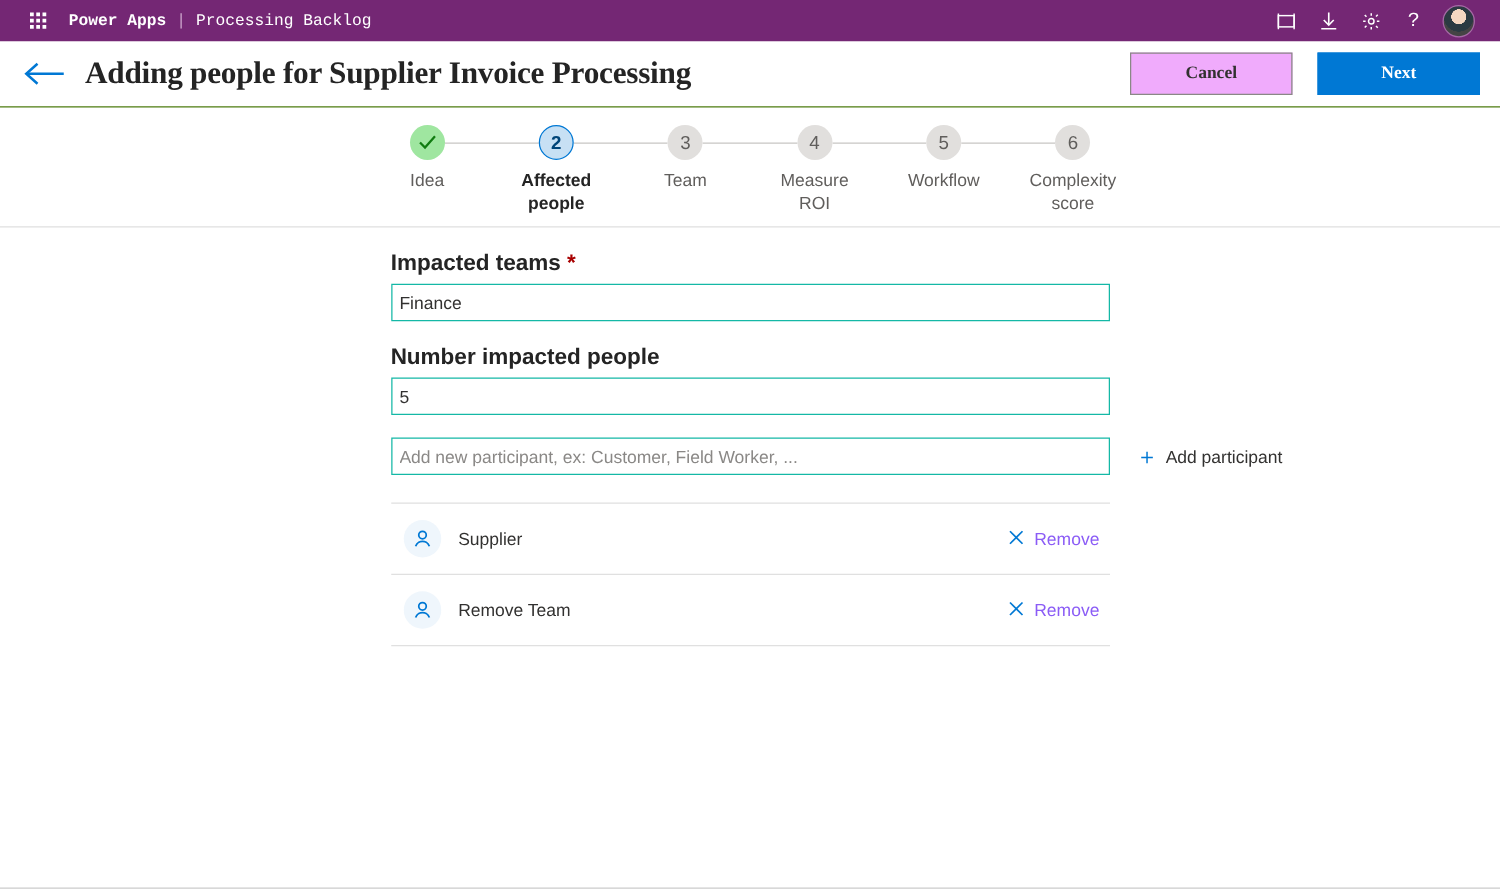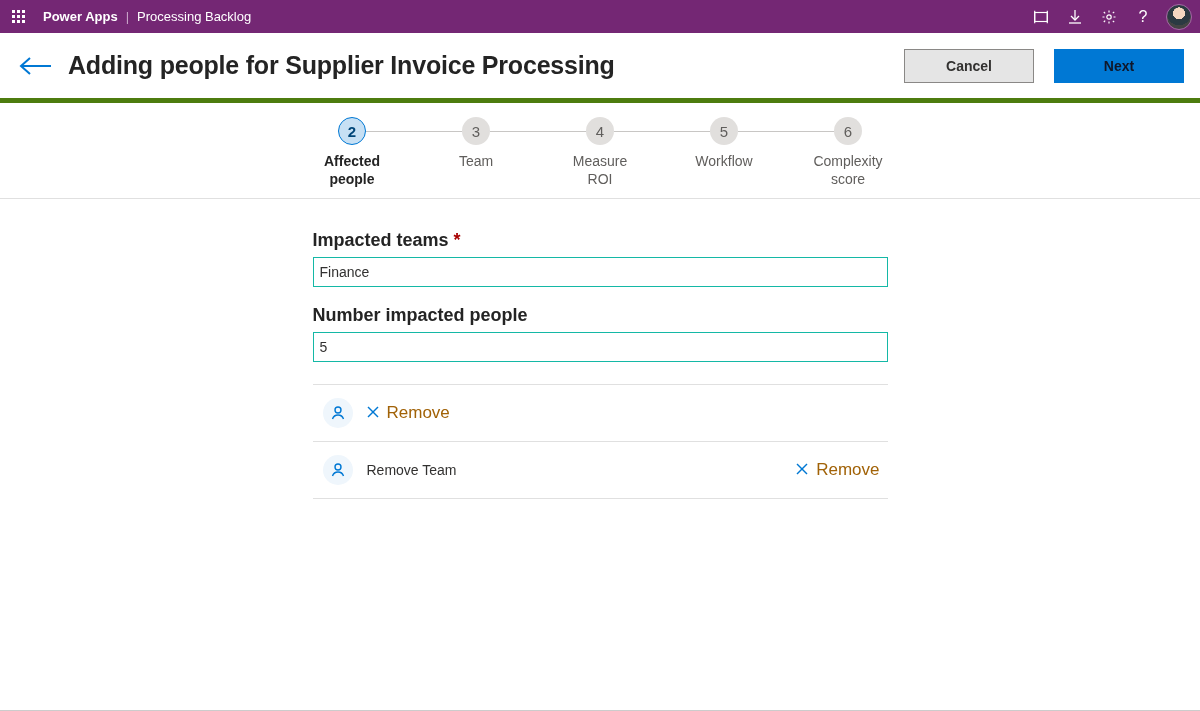--- a/index.html
+++ b/index.html
@@ -1,66 +1,66 @@
 <!DOCTYPE html>
 <html><head>
 <meta charset="utf-8">
 <style>
   * { box-sizing: border-box; margin: 0; padding: 0; }
   html, body { width: 1200px; height: 711px; font-family: "Segoe UI", Arial, sans-serif; background:#fff; color:#323130; }
   body { display:flex; flex-direction:column; border-bottom:1px solid #ccc;}
   
   
-  .suitebar { background:#742774; height:33px; color:#fff; display:flex; align-items:center; padding:0 8px; font-size:13px; }
+  .suitebar { background:#742774; height:33px; color:#fff; display:flex; align-items:center; padding:0 20px; font-size:13px;font-family:Liberation Mono, monospace; }
   .suitebar .waffle { display:grid; grid-template-columns:repeat(3,3px); grid-template-rows:repeat(3,3px); gap:2px; margin-right:18px; margin-left:4px; cursor:pointer;}
   .suitebar .waffle span { background:#fff; width:3px; height:3px; }
   .suitebar .sep { margin:0 8px; color:#caa4ca;}
   .suitebar .spacer { flex:1; }
   .suitebar .tool { width:34px; height:33px; display:flex; align-items:center; justify-content:center; cursor:pointer;}
   .suitebar .tool svg { stroke:#fff; }
   .suitebar .avatar { width:26px; height:26px; border-radius:50%; background: radial-gradient(circle at 50% 35%, #f4d7c1 0 30%, #2b3a42 31% 60%, #444 61% 100%); margin-left:6px; cursor:pointer; border:1px solid #a56aa5;}
   
   
-  .cmdbar { height:70px; border-bottom:5px solid #4d7c0f; display:flex; align-items:center; padding:0 16px 0 16px; }
+  .cmdbar { height:53px; border-bottom:1px solid #4d7c0f; display:flex; align-items:center; padding:0 16px 0 16px;font-family:Liberation Serif, serif; }
   .cmdbar .back { width:40px; height:40px; display:flex; align-items:center; justify-content:center; cursor:pointer; margin-right:12px;}
   .cmdbar .title { font-size:25px; font-weight:600; color:#242424; flex:1; letter-spacing:-0.2px;}
-  .cmdbar .btn { height:34px; padding:0 30px; font-size:14px; border:1px solid #8a8886; background:#e5e5e5; display:flex; align-items:center; justify-content:center; cursor:pointer; font-weight:600; color:#323130; min-width:130px;}
-  .cmdbar .btn.primary { background:#0078d4; color:#0f172a; border-color:#0078d4;}
+  .cmdbar .btn { height:34px; padding:0 30px; font-size:14px; border:1px solid #8a8886; background:#f0abfc; display:flex; align-items:center; justify-content:center; cursor:pointer; font-weight:600; color:#323130; min-width:130px;}
+  .cmdbar .btn.primary { background:#0078d4; color:#ffffff; border-color:#0078d4;}
   .cmdbar .btn + .btn { margin-left:20px;}
   
   
   .steppanel { border-bottom:1px solid #e0e0e0; padding:14px 0 10px 0;}
   .stepper { display:flex; justify-content:center; align-items:flex-start; gap:0; width:620px; margin:0 auto;}
   .step { flex:1; display:flex; flex-direction:column; align-items:center; position:relative; font-size:14px; color:#605e5c; text-align:center;}
   .step .circle { width:28px; height:28px; border-radius:50%; background:#e1dfdd; color:#605e5c; display:flex; align-items:center; justify-content:center; font-size:15px; z-index:2; position:relative;}
   .step.done .circle { background:#9fe6a0; color:#107c10;}
   .step.active .circle { background:#c7e0f4; color:#004578; border:1px solid #0078d4; font-weight:600;}
   .step .lbl { margin-top:8px; line-height:1.25;}
   .step.done .lbl { color:#605e5c;}
   .step.active .lbl { font-weight:600; color:#242424;text-align:center;}
   .step:not(:last-child)::after { content:""; position:absolute; top:14px; left:calc(50% + 14px); right:calc(-50% + 14px); height:1px; background:#c8c6c4; z-index:1;}
   
   
   .form { width:575px; margin:18px auto 0 auto; position:relative;}
   .formrow { margin-bottom:18px;}
-  .formrow label { display:block; font-size:18px; font-weight:600; color:#242424; margin-bottom:6px;margin-top:13px;}
+  .formrow label { display:block; font-size:18px; font-weight:600; color:#242424; margin-bottom:6px;}
   .req { color:#a80000; }
   .formrow input[type=text] { width:100%; height:30px; border:1px solid #14b8a6; padding:0 6px; font-size:14px; font-family:inherit; color:#323130;}
   .formrow input[type=text]::placeholder { color:#8a8886;}
   
   .participant-wrap { position:relative; }
   .participant-wrap input { width:100%; height:30px; border:1px solid #8a8886; padding:0 6px; font-size:14px; font-family:inherit;}
   .addp { position:absolute; left:596px; top:0; height:30px; display:flex; align-items:center; gap:6px; font-size:14px; color:#323130; cursor:pointer; white-space:nowrap;}
   .addp .plus { color:#0078d4; font-size:18px; line-height:1;}
   
   .plist { border-top:1px solid #e0e0e0; margin-top:22px;}
   .prow { height:57px; border-bottom:1px solid #e0e0e0; display:flex; align-items:center;}
   .prow .picon { width:30px; height:30px; border-radius:50%; background:#eff6fc; display:flex; align-items:center; justify-content:center; margin:0 14px 0 10px;}
   .prow .pname { flex:1; font-size:14px; color:#323130;}
-  .prow .remove { display:flex; align-items:center; gap:8px; font-size:17px; color:#a16207; cursor:pointer; padding-right:8px;}
+  .prow .remove { display:flex; align-items:center; gap:8px; font-size:14px; color:#8b5cf6; cursor:pointer; padding-right:8px;}
   .prow .remove .x { color:#0078d4;}
 </style>
 </head>
 <body>
 
 <div class="suitebar">
   <div class="waffle">
     <span></span>
       <span></span>
       <span></span>
@@ -108,20 +108,28 @@
       <polyline points="11,2 2,10 11,18"></polyline>
     </svg>
   </div>
   <div class="title">Adding people for Supplier Invoice Processing</div>
   <div class="btn">Cancel</div>
   <div class="btn primary">Next</div>
 </div>
 
 <div class="steppanel">
   <div class="stepper">
+    <div class="step done">
+      <div class="circle">
+        <svg width="16" height="14" viewBox="0 0 16 14" fill="none" stroke="#107c10" stroke-width="1.8">
+            <polyline points="2,7 6,11 14,2"></polyline>
+          </svg>
+      </div>
+      <div class="lbl">Idea</div>
+    </div>
     <div class="step active">
       <div class="circle">2</div>
       <div class="lbl"><span>Affected<br>people</span></div>
     </div>
     <div class="step">
       <div class="circle">3</div>
       <div class="lbl">Team</div>
     </div>
     <div class="step">
       <div class="circle">4</div>
@@ -145,30 +153,38 @@
     </label>
     <input type="text" value="Finance" style="">
   </div>
 
   <div class="formrow">
     <label>Number impacted people</label>
     <input type="text" value="5" style="">
   </div>
 
   <div class="formrow" style="margin-bottom:0;">
+    <div class="participant-wrap">
+      <input type="text" placeholder="Add new participant, ex: Customer, Field Worker, ..." style="">
+      <div class="addp">
+        <span class="plus">＋</span>
+        <span>Add participant</span>
+      </div>
+    </div>
   </div>
 
   <div class="plist">
     <div class="prow">
       <div class="picon">
         <svg width="16" height="16" viewBox="0 0 16 16" fill="none" stroke="#0078d4" stroke-width="1.4">
             <circle cx="8" cy="5" r="3"></circle>
             <path d="M2.5 14c1-3 4-4 5.5-4s4.5 1 5.5 4"></path>
           </svg>
       </div>
+      <div class="pname">Supplier</div>
       <div class="remove">
         <span class="x">
           <svg width="12" height="12" viewBox="0 0 12 12" stroke="#0078d4" stroke-width="1.4">
               <line x1="1" y1="1" x2="11" y2="11"></line>
               <line x1="11" y1="1" x2="1" y2="11"></line>
             </svg>
         </span>
         <span>Remove</span>
       </div>
     </div>

